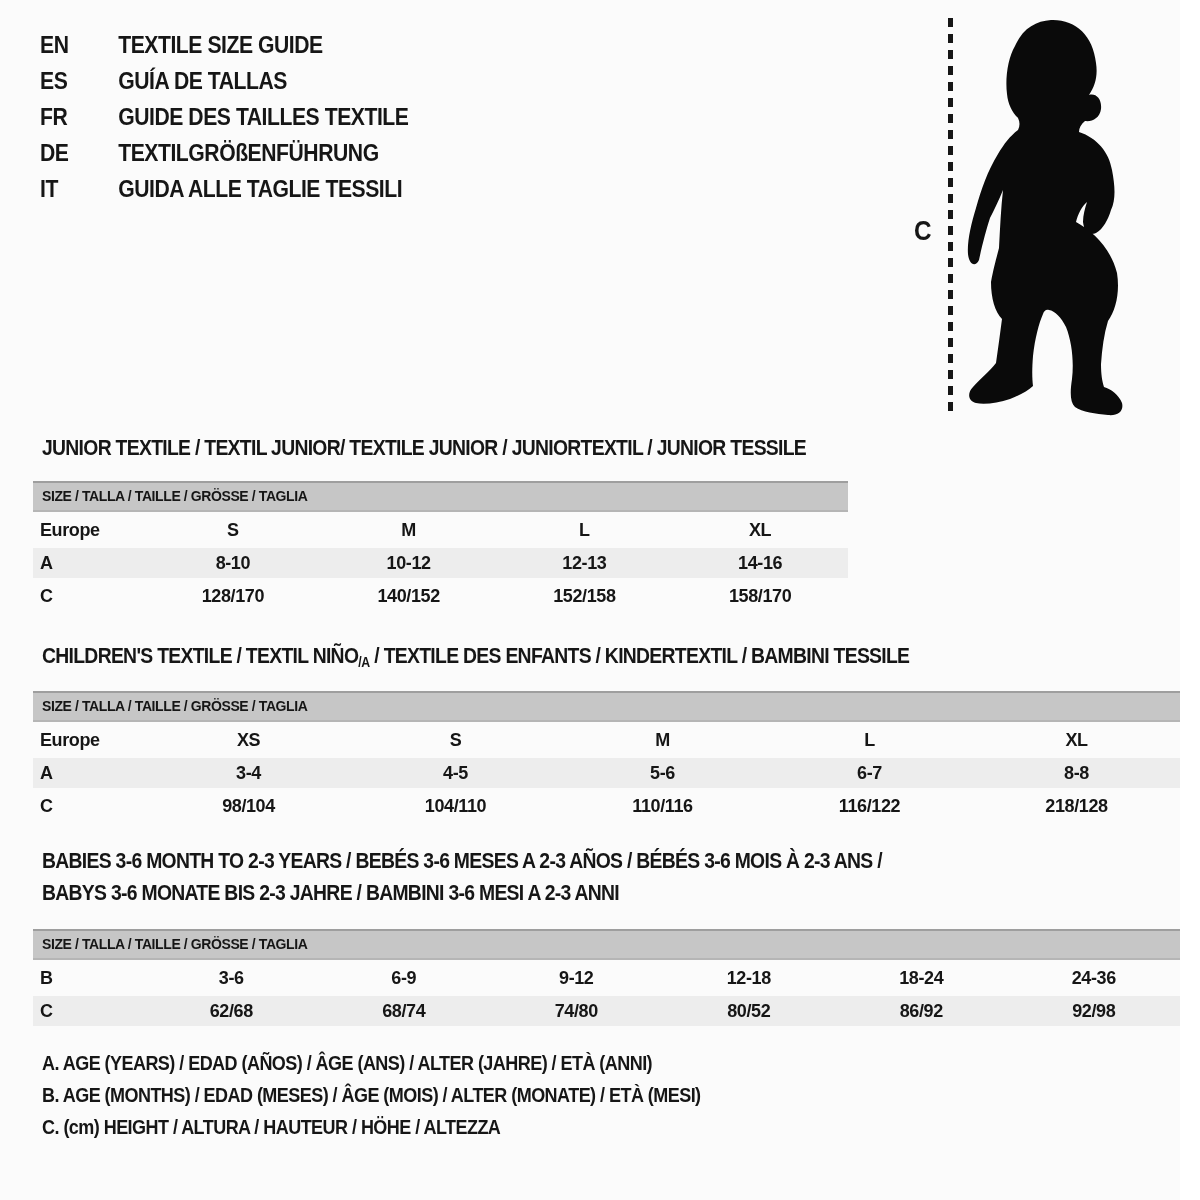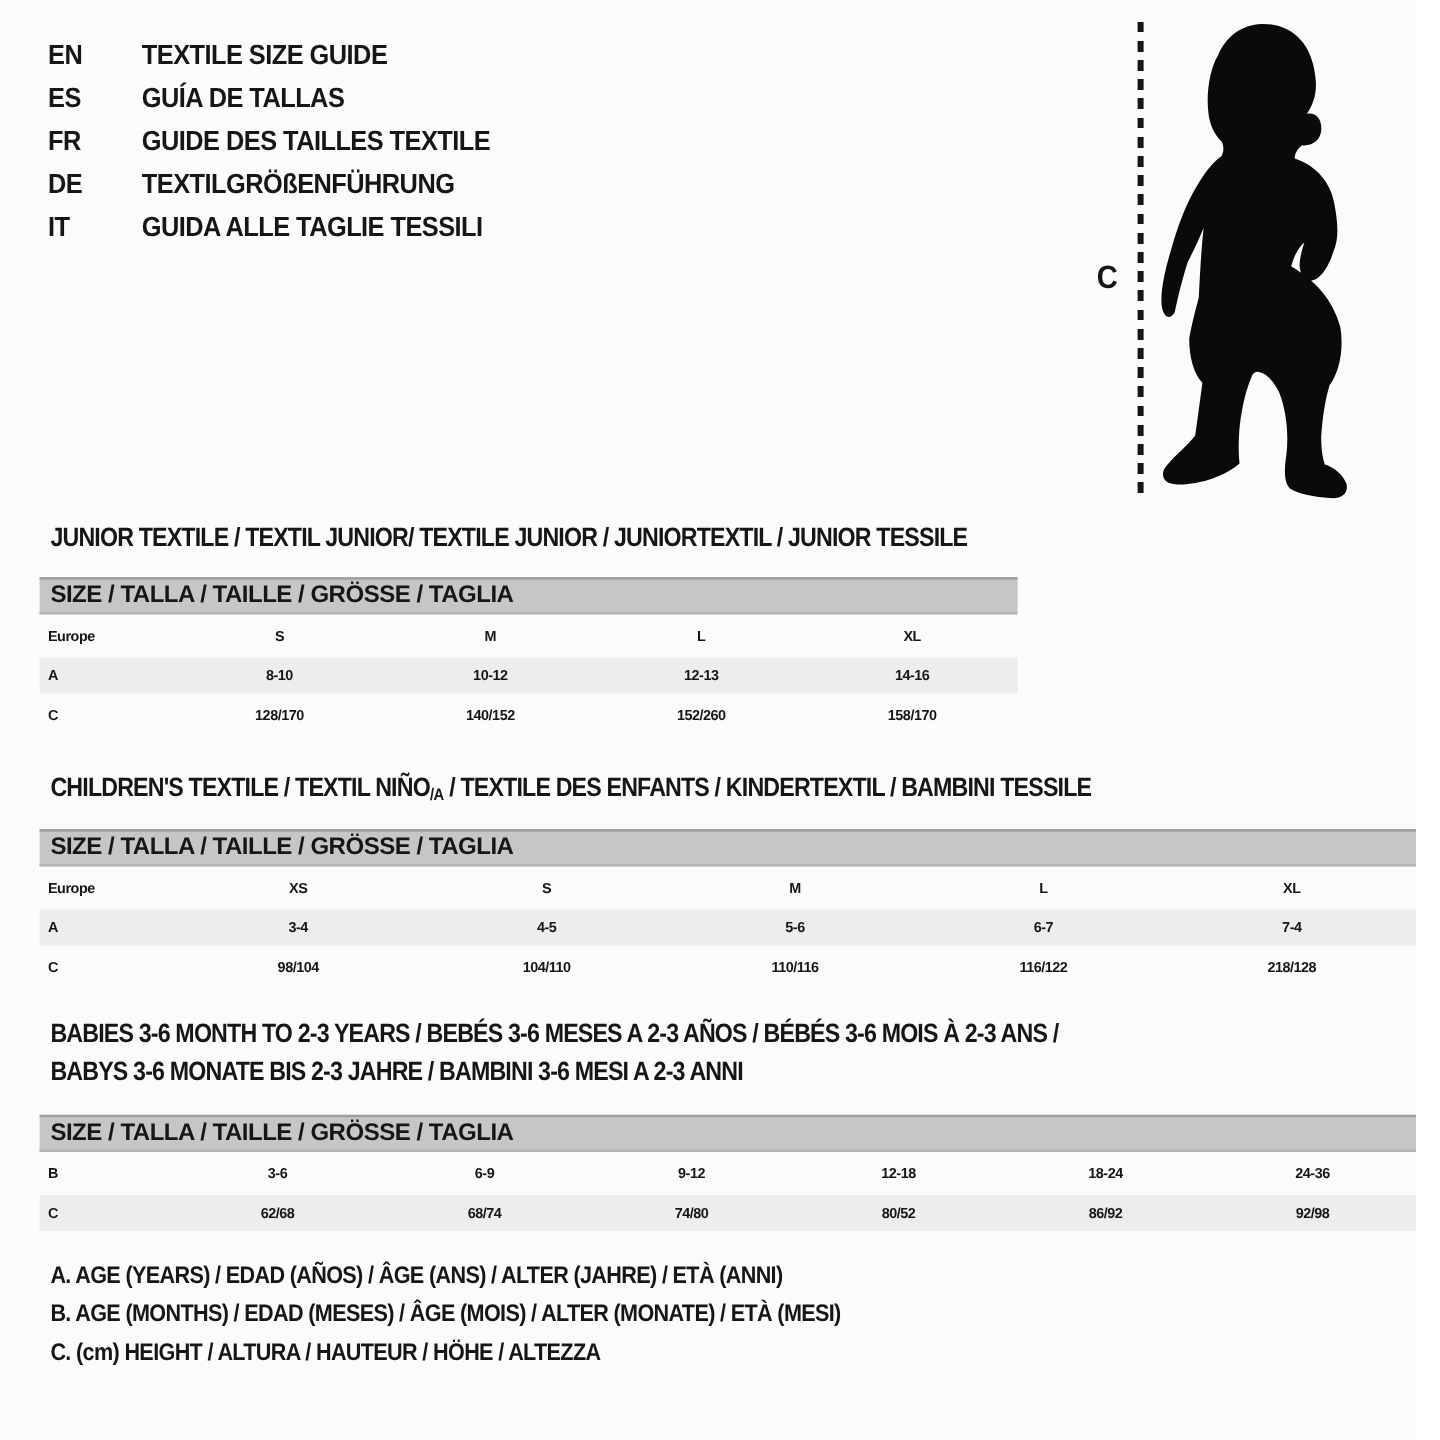--- a/index.html
+++ b/index.html
@@ -66,33 +66,33 @@
   .title-children { top: 643px; }
   .title-babies-1 { top: 848px; }
   .title-babies-2 { top: 880px; }
   
   .size-table { position: absolute; left: 33px; }
   .size-band {
     height: 31px;
     background: var(--header_band);
     border-top: 2px solid #9e9e9e;
     border-bottom: 2px solid #b5b5b5;
-    font-size: 20px;
+    font-size: 14px;
     font-weight: bold;
     letter-spacing: -0.4px;
     line-height: 26px;
     padding-left: 9px;
     white-space: nowrap;
   }
   .trow {
     display: grid;
     height: 30px;
     margin-top: 3px;
     align-items: center;
-    font-size: 12px;
+    font-size: 18px;
     font-weight: bold;
     letter-spacing: -0.4px;
   }
   .trow.alt { background: var(--alt_row); }
   .cell { text-align: center; white-space: nowrap; }
   .cell.label { text-align: left; padding-left: 7px; }
   .t-junior   { top: 481px; width: 815px; }
   .t-junior .trow   { grid-template-columns: 112px repeat(4, 1fr); }
   .t-children { top: 691px; width: 1147px; }
   .t-children .trow { grid-template-columns: 112px repeat(5, 1fr); }
@@ -204,21 +204,21 @@
       <div class="cell label">A</div>
       <div class="cell">8-10</div>
       <div class="cell">10-12</div>
       <div class="cell">12-13</div>
       <div class="cell">14-16</div>
     </div>
     <div class="trow">
       <div class="cell label">C</div>
       <div class="cell">128/170</div>
       <div class="cell">140/152</div>
-      <div class="cell">152/260</div>
+      <div class="cell">152/158</div>
       <div class="cell">158/170</div>
     </div>
   </div>
 
   <div class="sec-title title-children"><span>CHILDREN'S TEXTILE / TEXTIL NIÑO</span><span class="tsub">/A</span><span> / TEXTILE DES ENFANTS / KINDERTEXTIL / BAMBINI TESSILE</span></div>
   <div class="size-table t-children">
     <div class="size-band">SIZE / TALLA / TAILLE / GRÖSSE / TAGLIA</div>
     <div class="trow">
       <div class="cell label">Europe</div>
       <div class="cell">XS</div>
@@ -226,21 +226,21 @@
       <div class="cell">M</div>
       <div class="cell">L</div>
       <div class="cell">XL</div>
     </div>
     <div class="trow alt">
       <div class="cell label">A</div>
       <div class="cell">3-4</div>
       <div class="cell">4-5</div>
       <div class="cell">5-6</div>
       <div class="cell">6-7</div>
-      <div class="cell">7-4</div>
+      <div class="cell">8-8</div>
     </div>
     <div class="trow">
       <div class="cell label">C</div>
       <div class="cell">98/104</div>
       <div class="cell">104/110</div>
       <div class="cell">110/116</div>
       <div class="cell">116/122</div>
       <div class="cell">218/128</div>
     </div>
   </div>

